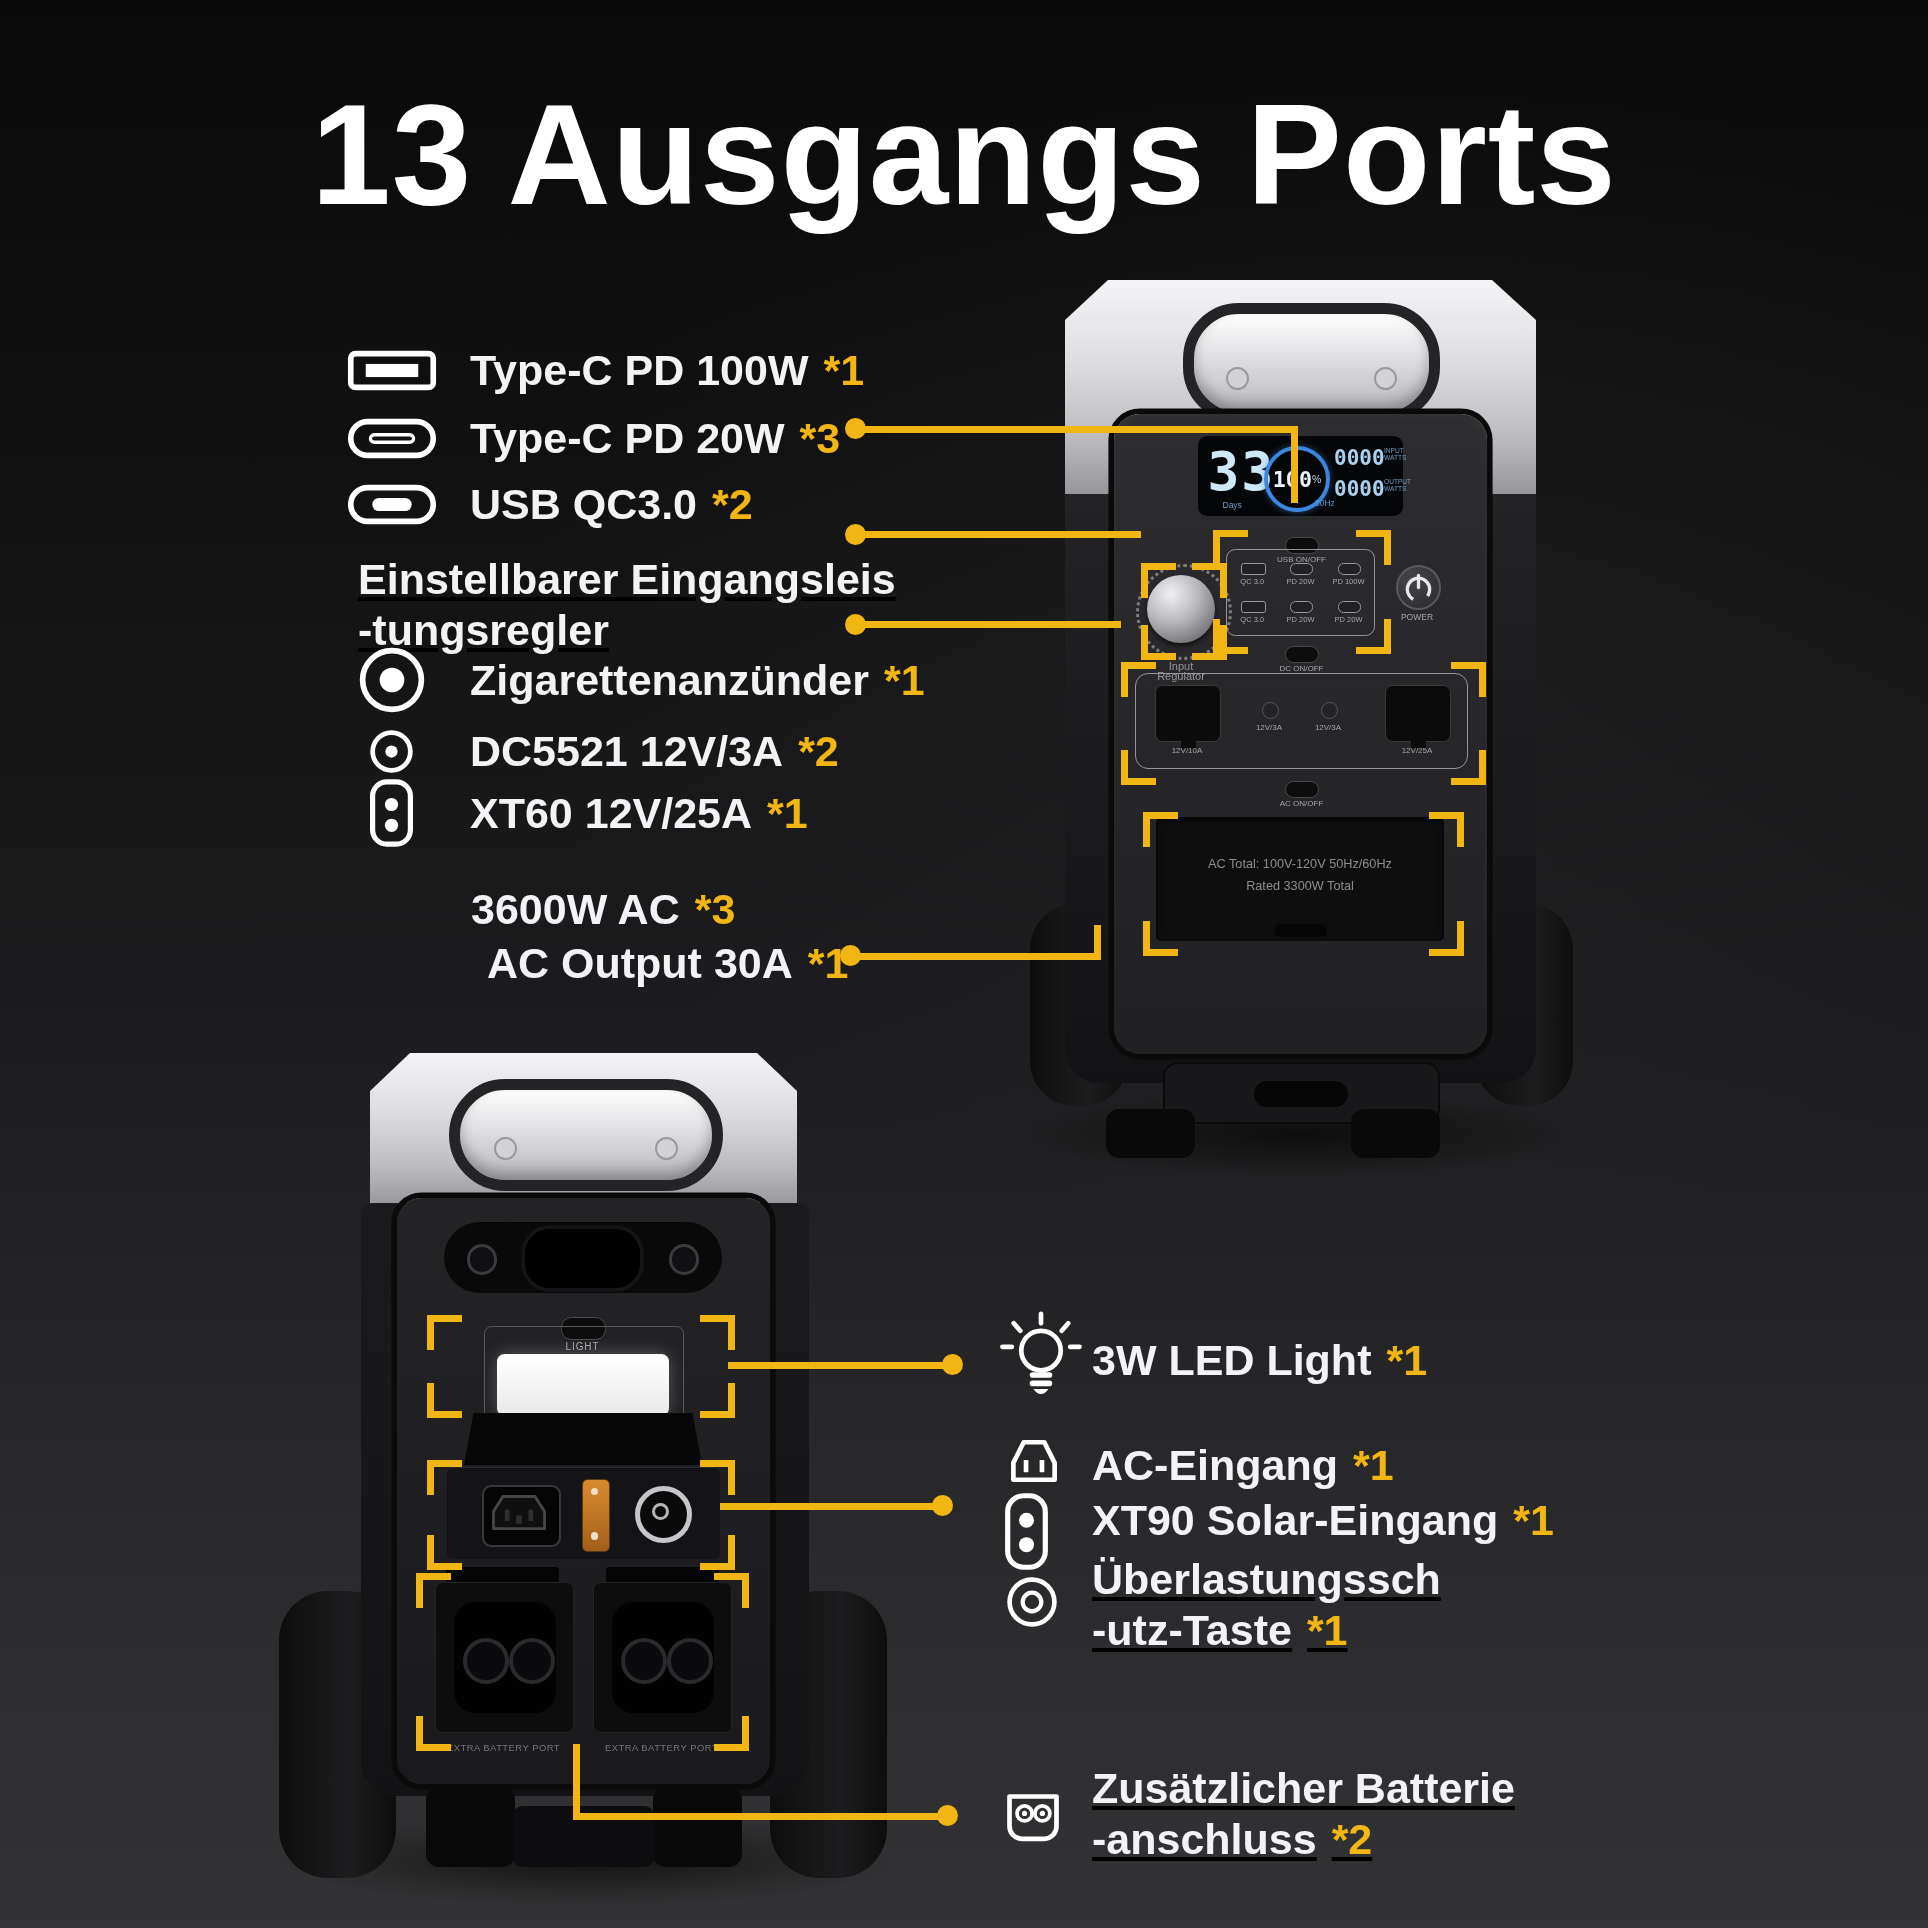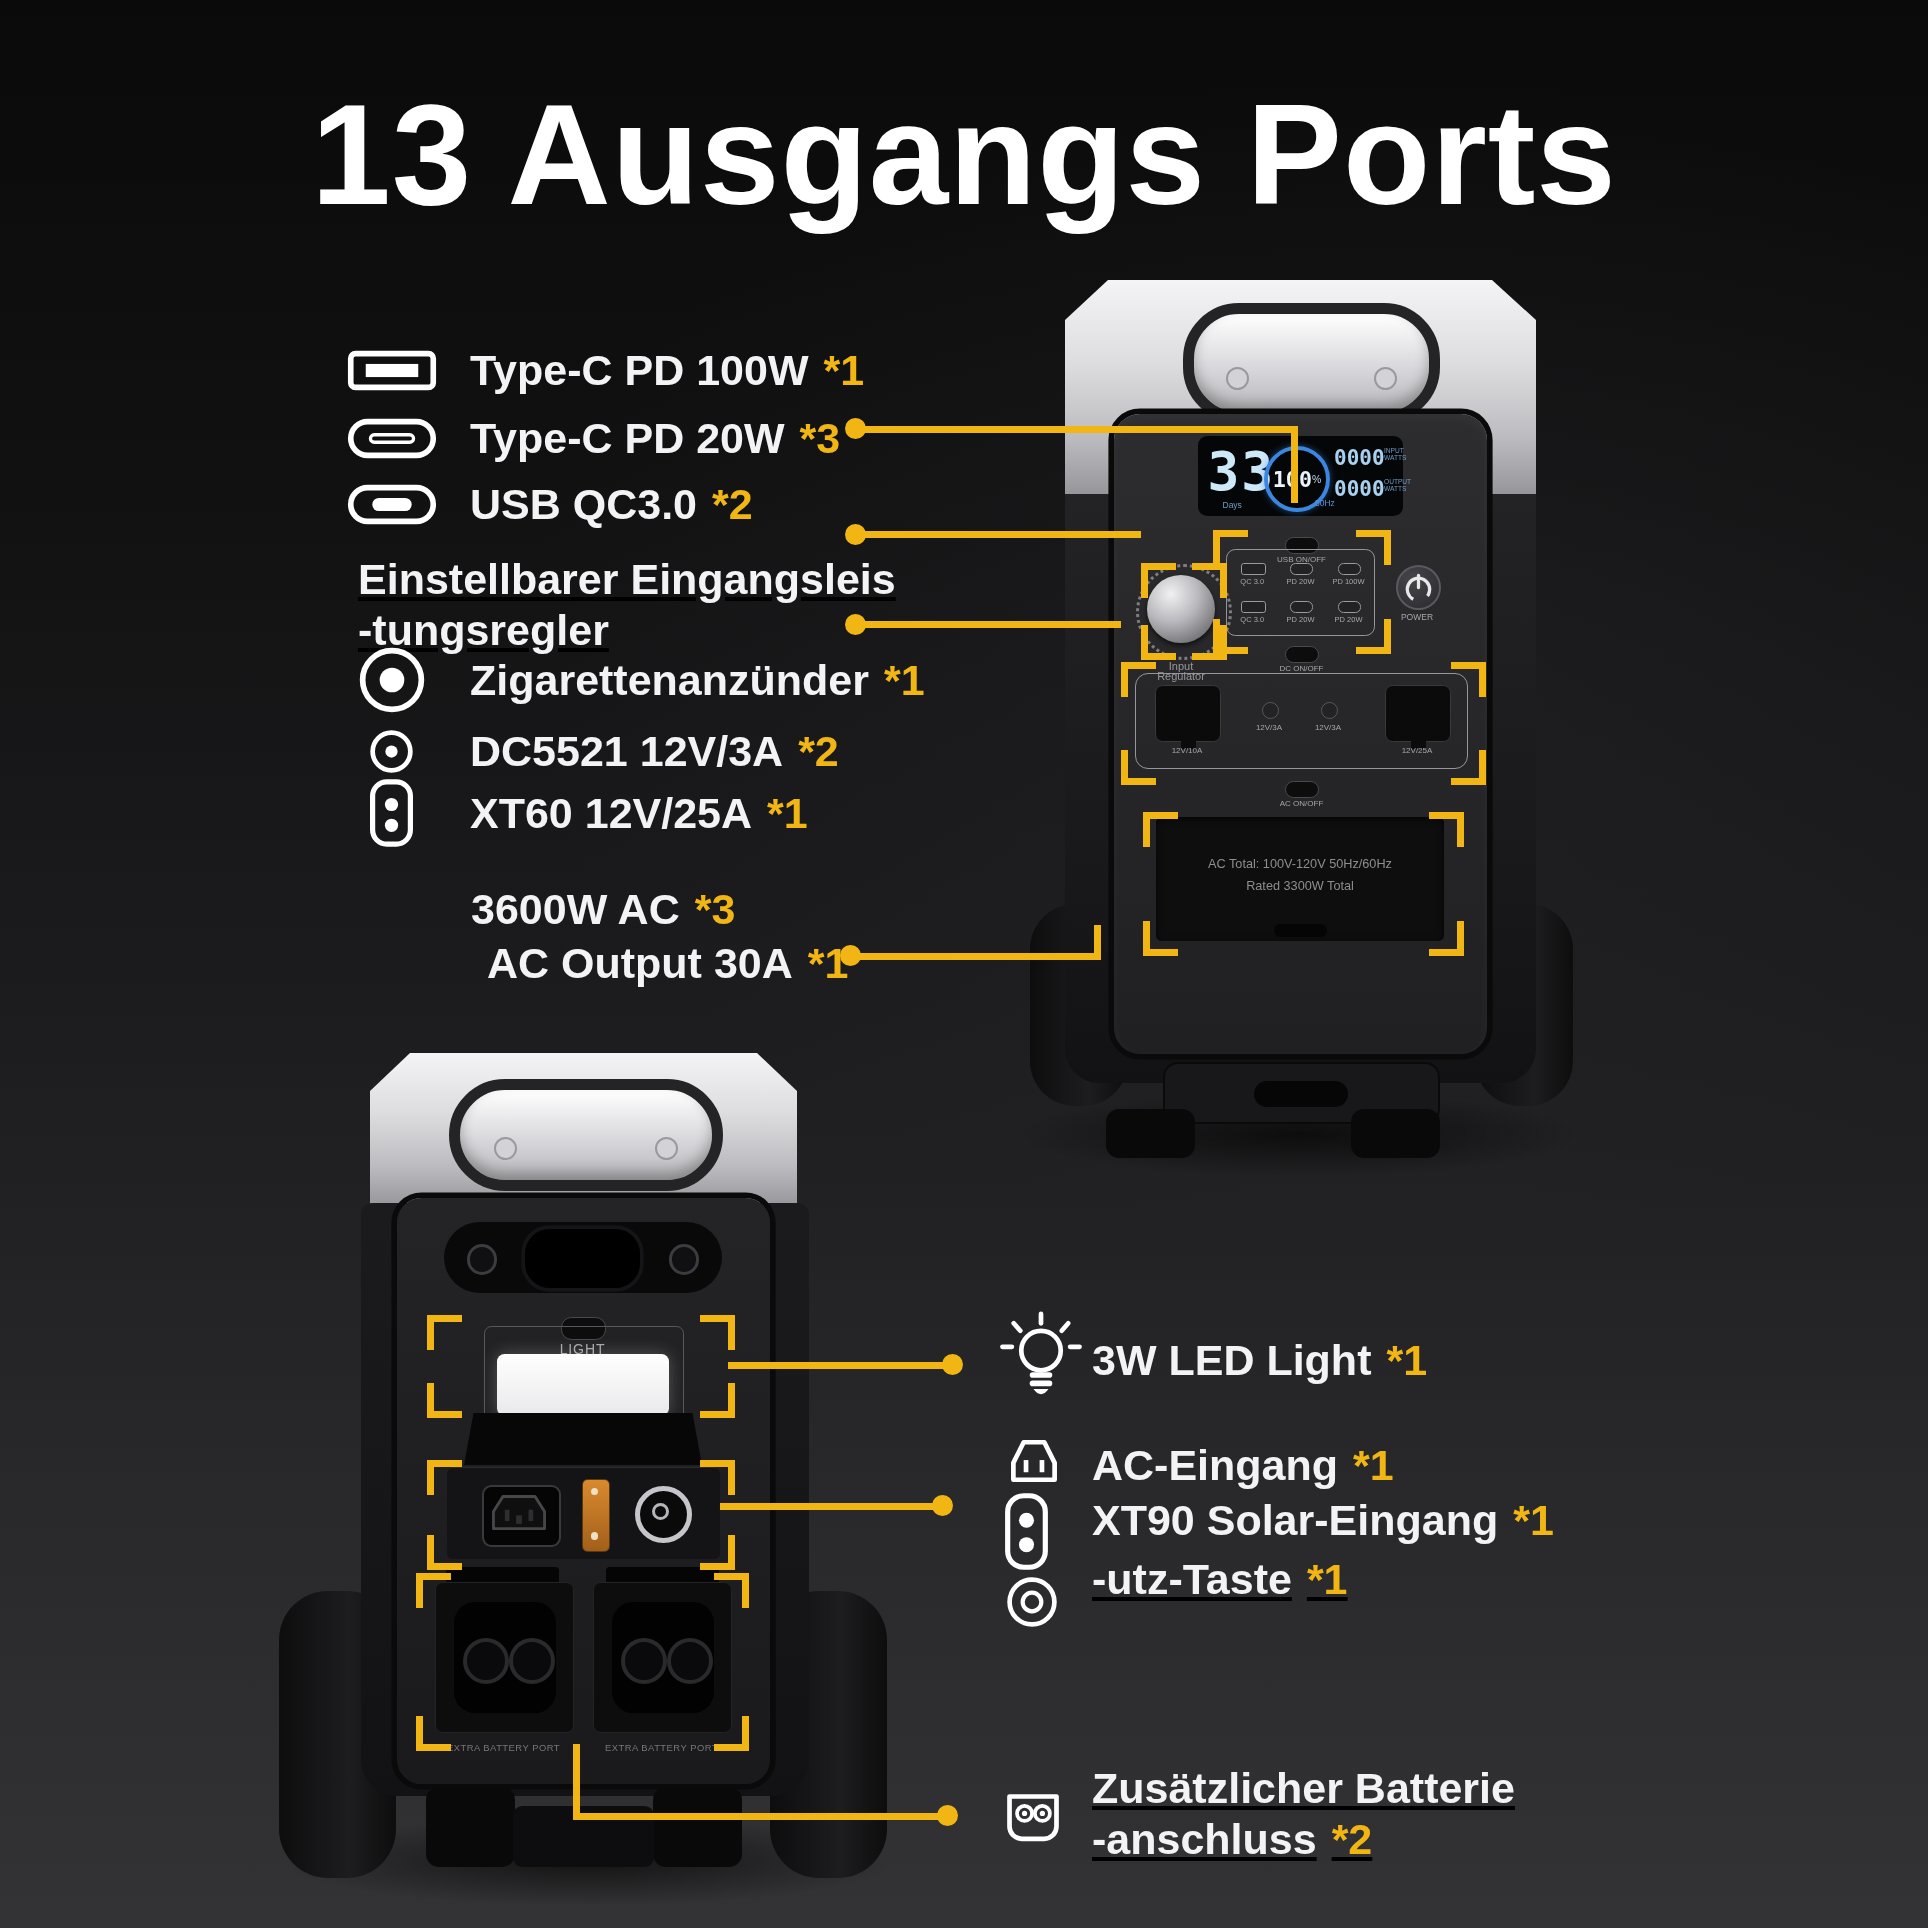--- a/index.html
+++ b/index.html
@@ -256,21 +256,21 @@
 
   <div class="abs" style="left:397px;top:1198px;width:373px;height:586px;background:linear-gradient(180deg,#242426,#1a1a1c);border-radius:24.5px;box-shadow:0 0 0 5.6px #0a0a0b;">
 
     <div class="abs" style="left:47px;top:23.5px;width:278px;height:71px;background:#09090a;border-radius:38px;">
       <div class="abs" style="left:81px;top:7.5px;width:115px;height:59px;background:#000;border-radius:24.5px;box-shadow:0 0 0 3.8px #151517;"></div>
       <div class="abs" style="left:22.6px;top:22.6px;width:24.5px;height:24.5px;border-radius:50%;border:3.8px solid #3c3c40;background:#101012;"></div>
       <div class="abs" style="right:22.6px;top:22.6px;width:24.5px;height:24.5px;border-radius:50%;border:3.8px solid #3c3c40;background:#101012;"></div>
     </div>
 
     <div class="pill" style="left:164px;top:119px;width:43px;height:21px;border-radius:10.4px;"></div>
-    <div class="tiny" style="left:110px;top:143px;width:151px;font-size:14px;letter-spacing:0.9px;">LIGHT</div>
+    <div class="tiny" style="left:110px;top:143px;width:151px;font-size:10px;letter-spacing:0.9px;">LIGHT</div>
     <div class="abs" style="left:87px;top:128px;width:198px;height:120px;border:1.9px solid #58585c;border-radius:7.5px;"></div>
     <div class="abs" style="left:100px;top:156px;width:172px;height:62px;background:linear-gradient(180deg,#ffffff,#e9e9eb);border-radius:7.5px;box-shadow:0 0 17px rgba(255,255,255,.25);"></div>
 
     <div class="abs" style="left:67px;top:215px;width:238px;height:52px;background:#070708;clip-path:polygon(4% 0,96% 0,100% 100%,0 100%);"></div>
 
     <div class="abs" style="left:50px;top:269px;width:273px;height:91px;background:#141416;border-top:1.9px solid #2c2c2e;border-radius:5.6px;">
       <div class="abs" style="left:35px;top:17px;width:75px;height:58px;background:#050506;border:2.8px solid #39393c;border-radius:9.4px;">
         <svg width="70" height="53" viewBox="0 0 74 56">
             <path d="M10 44 V26 L20 10 h34 L64 26 v18 z" fill="#0f0f10" stroke="#47474a" stroke-width="3" stroke-linejoin="round"></path>
             <rect x="22" y="24" width="5" height="12" fill="#2e2e30"></rect>
@@ -368,20 +368,21 @@
     <span class="ft cnt">*1</span>
   </div>
 
   <div class="abs" style="left:1004px;top:1574px;">
     <svg width="56" height="56" viewBox="0 0 60 60">
         <circle cx="30" cy="30" r="24" fill="none" stroke="#fff" stroke-width="5"></circle>
         <circle cx="30" cy="30" r="10" fill="none" stroke="#fff" stroke-width="4.5"></circle>
       </svg>
   </div>
   <div class="abs lh" style="left:1092px;top:1554px;">
+    <div class="ft2">Überlastungssch</div>
     <div class="ft2"><span>-utz-Taste</span><span class="cnt">*1</span></div>
   </div>
 
   <div class="abs" style="left:1002px;top:1789px;">
     <svg width="62" height="62" viewBox="0 0 66 66">
         <path d="M8 8 h50 v32 a13 13 0 0 1 -13 13 h-24 a13 13 0 0 1 -13 -13 z" fill="none" stroke="#fff" stroke-width="5" stroke-linejoin="round"></path>
         <circle cx="24" cy="26" r="8" fill="none" stroke="#fff" stroke-width="4"></circle>
         <circle cx="24" cy="26" r="2.8" fill="#fff"></circle>
         <circle cx="43" cy="26" r="8" fill="none" stroke="#fff" stroke-width="4"></circle>
         <circle cx="43" cy="26" r="2.8" fill="#fff"></circle>

